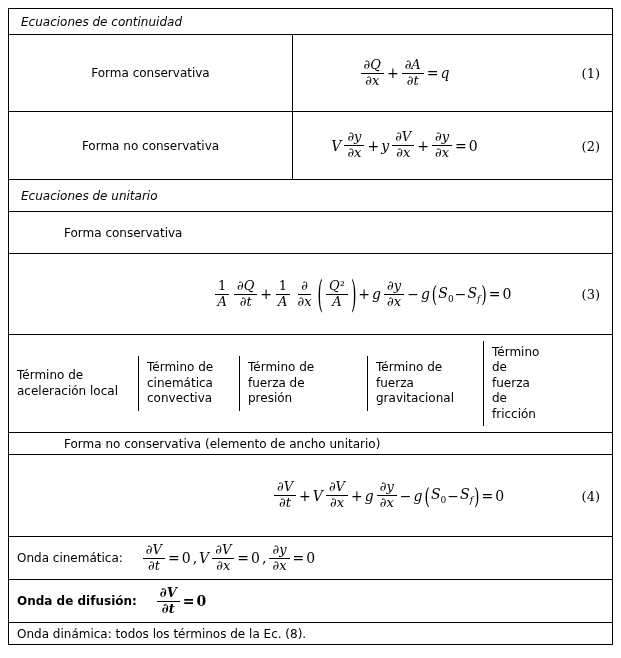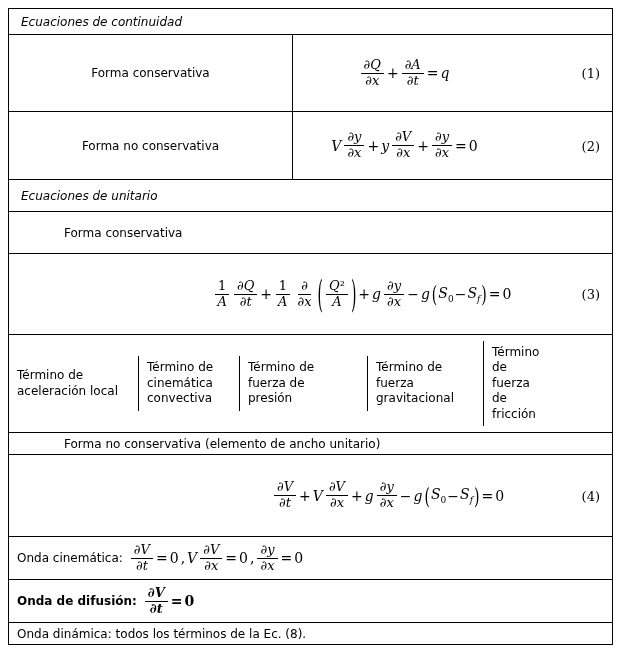--- a/index.html
+++ b/index.html
@@ -43,21 +43,21 @@
         font-family:"DejaVu Serif","Liberation Serif",serif;font-size:14px;white-space:nowrap;}
   .math .it{font-style:italic;}
   .mrun{margin:0 1px;}
   .frac{display:inline-flex;flex-direction:column;align-items:center;margin:0 2px;
         font-size:13px;line-height:1.12;}
   .fnum{padding:0 3px;border-bottom:1px solid #000;}
   .fden{padding:0 3px;}
   .msub{display:inline-block;}
   .msub sub{font-size:9px;line-height:1;}
   .bigp{display:inline-block;margin:0 1px;font-weight:300;}
-  .wave-label{margin-right:6px;}
+  .wave-label{margin-right:18px;}
 </style>
 </head>
 <body>
 
 <div class="page">
   <div class="tbl">
 
     <div class="row r1">
       <span class="ital">Ecuaciones de continuidad</span>
     </div>

